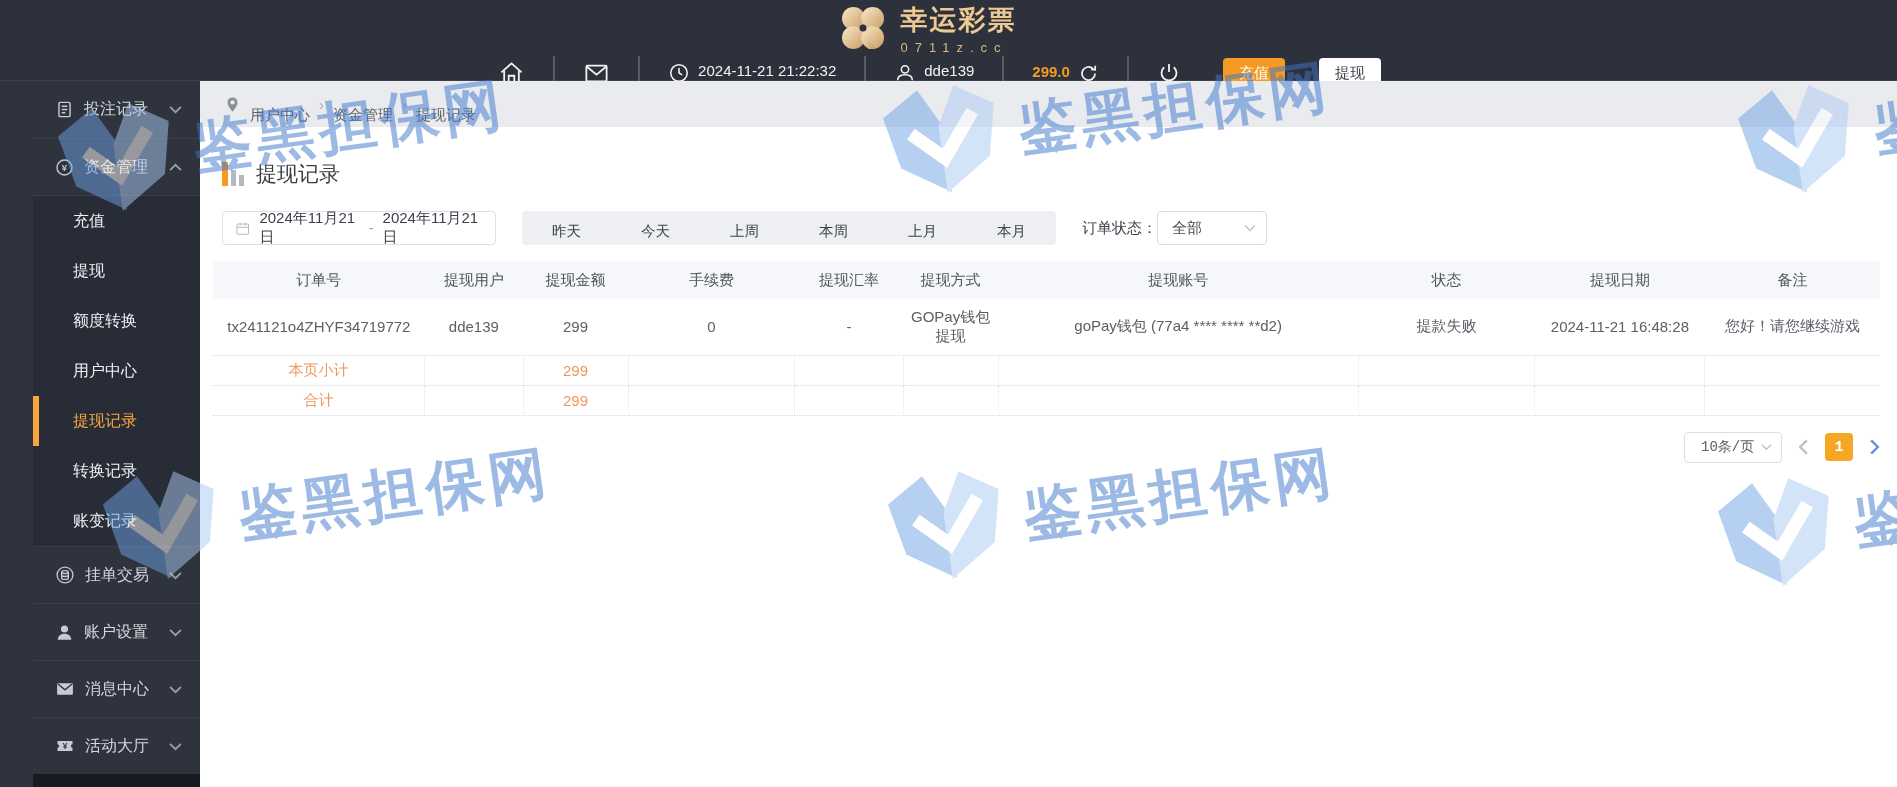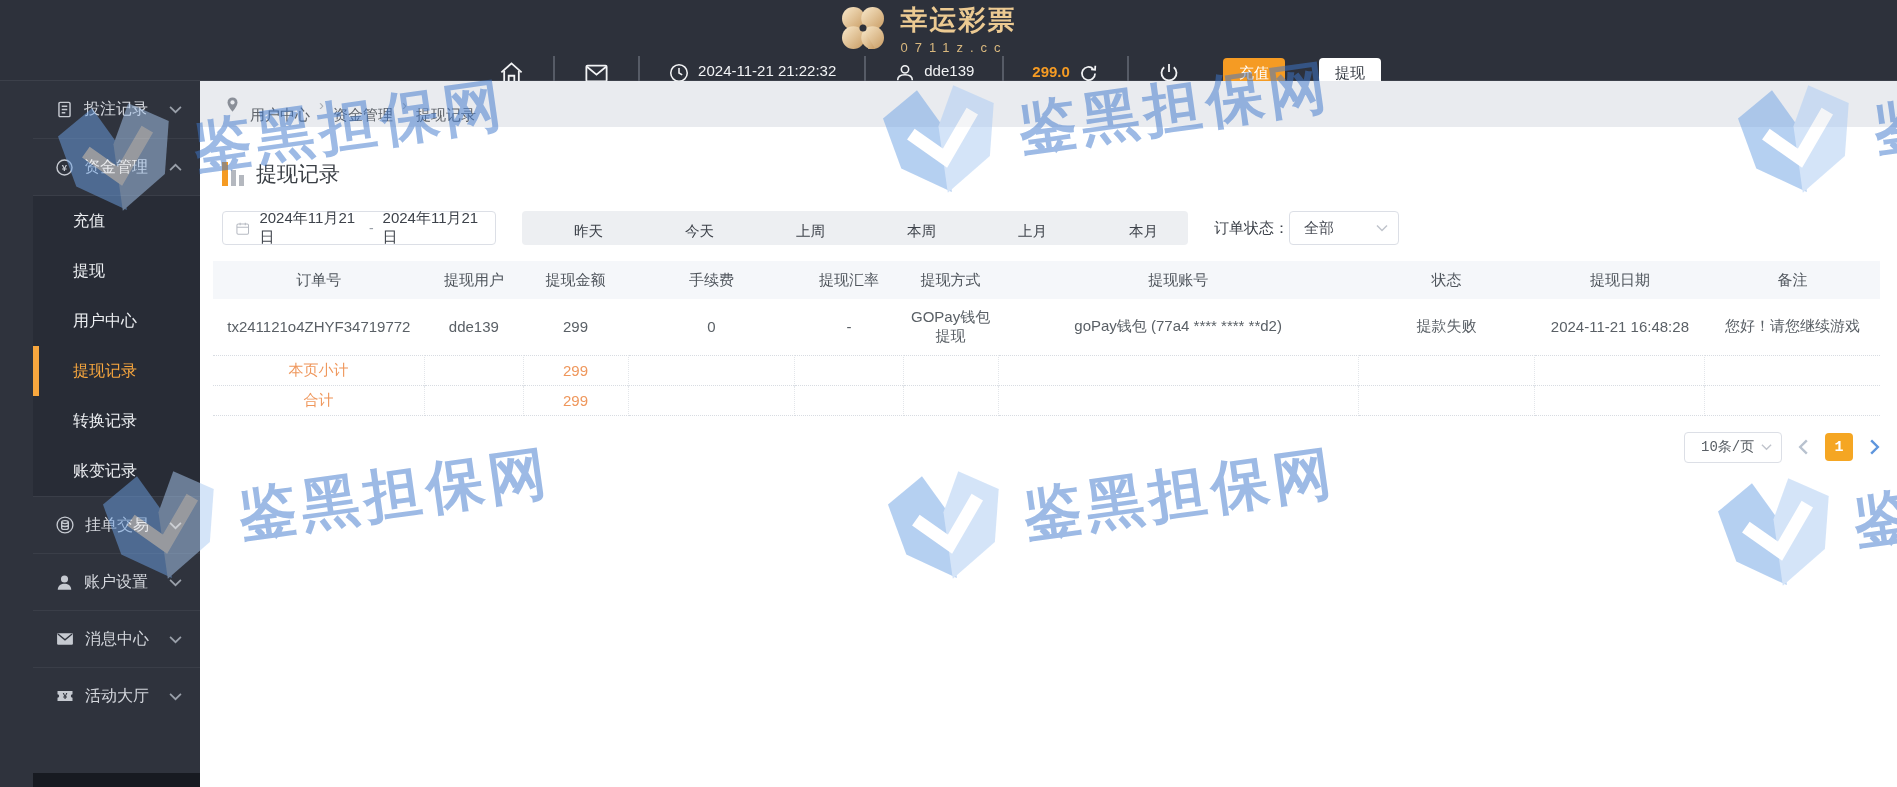--- a/index.html
+++ b/index.html
@@ -52,21 +52,21 @@
   .cb1 { width:6px; height:24px; background:#f59b23; }
   .cb2 { width:5px; height:16px; background:#b4b8bf; }
   .cb3 { width:5px; height:11px; background:#b4b8bf; }
   .page-title { font-size:21px; color:#3a3f45; font-weight:500; }
 
   .filter-row { margin-top:20px; display:flex; align-items:center; padding-left:9px; }
   .date-box { width:274px; height:34px; border:1px solid #dcdfe6; border-radius:4px; display:flex; align-items:center; padding:0 12px; gap:9px; background:#fff; cursor:pointer; }
   .date-txt { font-size:15px; color:#3d424a; }
   .date-sep { font-size:14px; color:#9aa0a8; }
   .quick-group { margin-left:26px; background:#edeff2; border-radius:4px; height:34px; display:flex; align-items:center; }
-  .quick-btn { padding:0 30px; font-size:14.5px; color:#3d424a; height:29px; line-height:34px; cursor:pointer;margin-left:22px; }
+  .quick-btn { padding:0 30px; font-size:14.5px; color:#3d424a; height:29px; line-height:34px; cursor:pointer; }
   .status-label { margin-left:26px; font-size:15px; color:#3d424a; }
   .select-box { width:110px; height:34px; border:1px solid #dcdfe6; border-radius:4px; display:flex; align-items:center; justify-content:space-between; padding:0 10px 0 14px; font-size:15px; color:#4a4e57; cursor:pointer; background:#fff; }
 
   
   table { width:100%; border-collapse:collapse; table-layout:fixed; margin-top:16px; }
   thead th { background:#f5f7fa; height:38px; font-size:15px; font-weight:500; color:#4f555c; text-align:center; }
   tbody td { height:56px; font-size:15px; color:#5a6066; text-align:center; padding:2px 4px; }
   tr.sum-row td { height:30px; color:#ef975c; border-top:1px dotted #d8dce2; border-right:1px dotted #e3e6ea; }
   tr.sum-row td:last-child { border-right:none; }
   tr.sum-row.last td { border-bottom:1px dotted #d8dce2; }
@@ -181,20 +181,21 @@
         <span class="side-label">资金管理</span>
         <span class="chev">
             <svg width="13" height="9" viewBox="0 0 12 8" style="transform:rotate(180deg)">
               <path d="M1 1.5 L6 6.5 L11 1.5" stroke="#9aa0aa" stroke-width="1.6" fill="none"></path>
             </svg>
           </span>
       </div>
       <div class="submenu">
         <div class="sub-item">充值</div>
         <div class="sub-item">提现</div>
+        <div class="sub-item">额度转换</div>
         <div class="sub-item">用户中心</div>
         <div class="sub-item active">提现记录</div>
         <div class="sub-item">转换记录</div>
         <div class="sub-item">账变记录</div>
       </div>
       <div class="side-item">
         <svg width="20" height="20" viewBox="0 0 24 24" fill="none" stroke="#c6cad1" stroke-width="1.6">
             <circle cx="12" cy="12" r="9.5"></circle>
             <ellipse cx="12" cy="8.5" rx="4" ry="1.8"></ellipse>
             <path d="M8 8.5 V15.5 C8 16.5 9.8 17.3 12 17.3 C14.2 17.3 16 16.5 16 15.5 V8.5 M8 12 C8 13 9.8 13.8 12 13.8 C14.2 13.8 16 13 16 12"></path>

